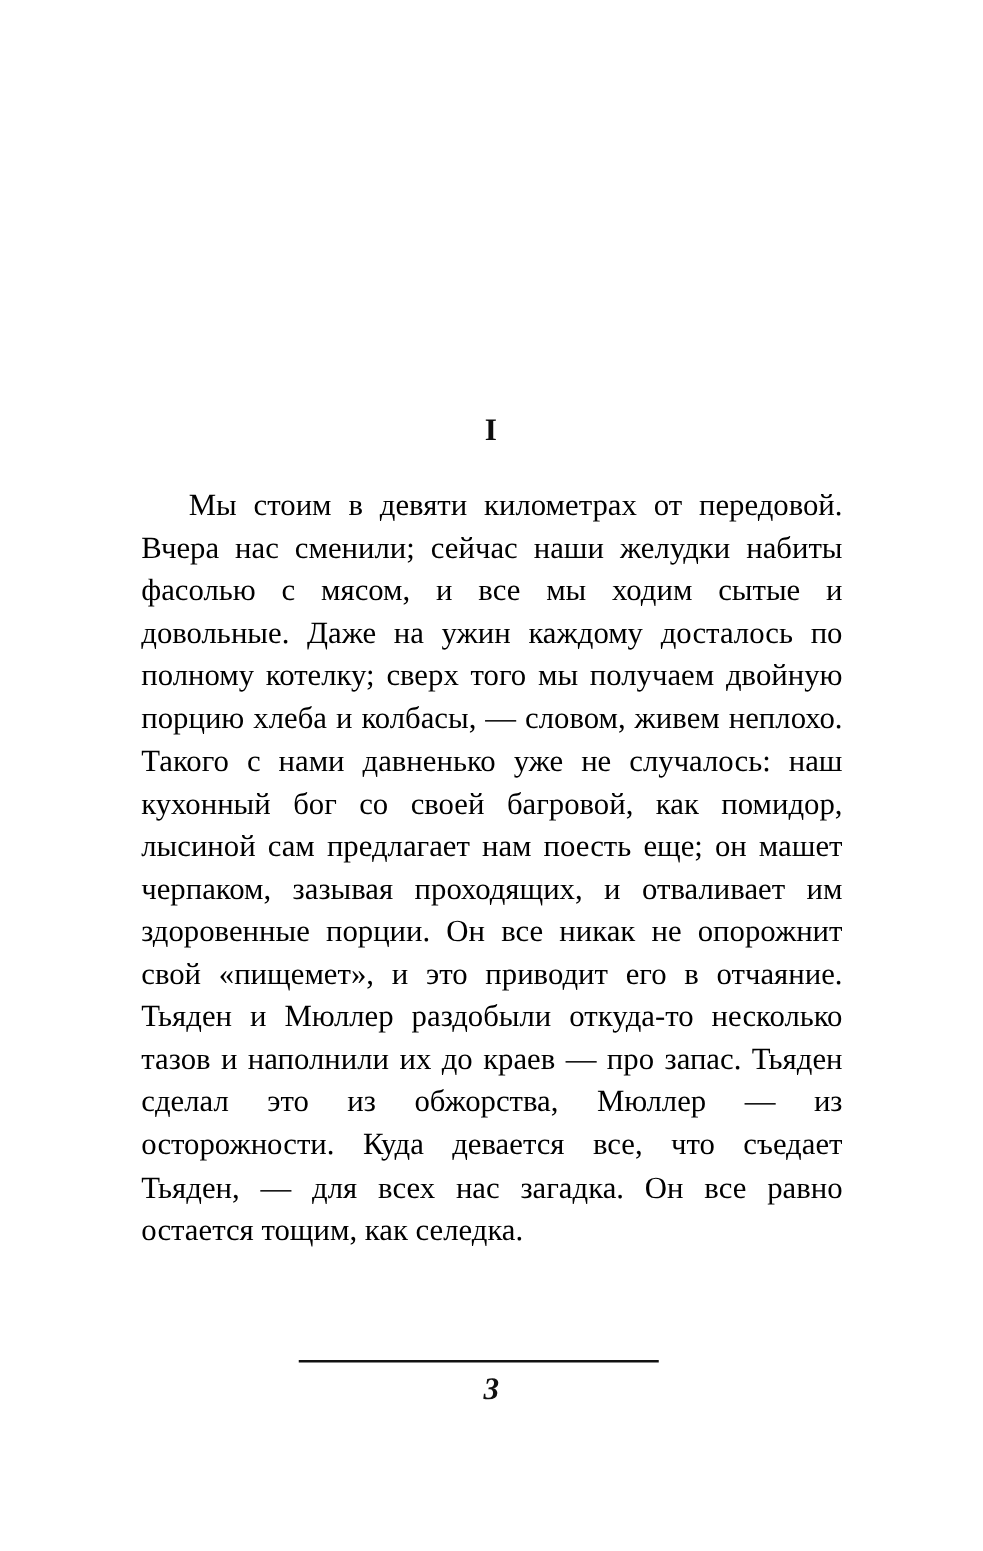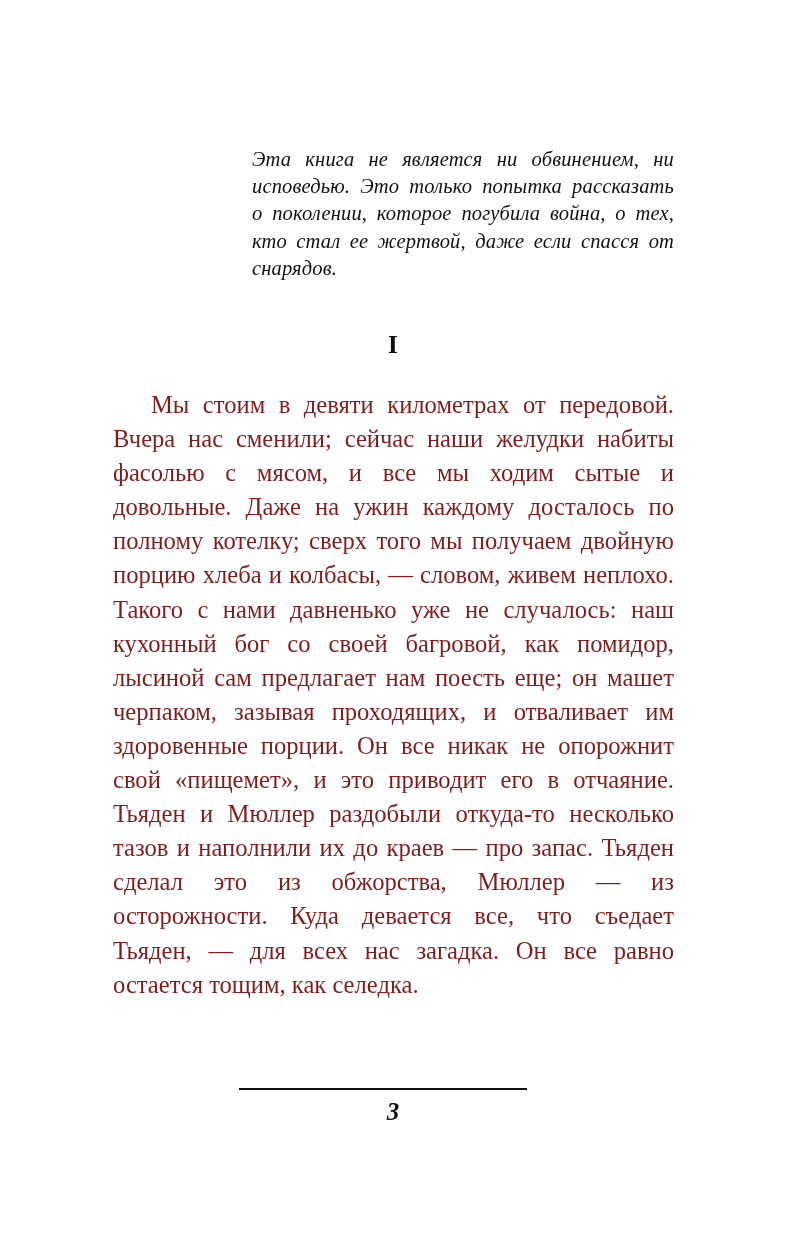--- a/index.html
+++ b/index.html
@@ -50,21 +50,21 @@
   
   .body-text {
     position: absolute;
     left: 113px;
     top: 388px;
     width: 561px;
     font-size: 24.6px;
     line-height: 34.1px;
     text-align: justify;
     text-align-last: left;
-    color: #7f1d1d;
+    color: #000000;
     hyphens: manual;
   }
   .body-text p {
     margin: 0;
     text-indent: 38px;
   }
   .body-text p.cont {
     text-indent: 38px;
   }
 
@@ -87,21 +87,20 @@
     font-weight: bold;
     font-size: 25px;
     color: #111111;
   }
 </style>
 </head>
 <body>
 
 <div class="page">
 
-  <div class="epigraph">Эта книга не является ни обвинением, ни исповедью. Это только попытка рассказать о поколении, которое погубила война, о тех, кто стал ее жертвой, даже если спасся от снарядов.</div>
 
   <div class="chapter-number">I</div>
 
   <div class="body-text">
     <p>Мы стоим в девяти километрах от передовой. Вчера нас сменили; сейчас наши желудки набиты фасолью с мясом, и все мы ходим сытые и довольные. Даже на ужин каждому досталось по полному котелку; сверх того мы получаем двойную порцию хлеба и колбасы, — словом, живем неплохо. Такого с нами давненько уже не случалось: наш кухонный бог со своей багровой, как помидор, лысиной сам предлагает нам поесть еще; он машет черпаком, зазывая проходящих, и отваливает им здоровенные порции. Он все никак не опорожнит свой «пищемет», и это приводит его в отчаяние. Тьяден и Мюллер раздобыли откуда-то несколько тазов и наполнили их до краев — про запас. Тьяден сделал это из обжорства, Мюллер — из осторожности. Куда девается все, что съедает Тьяден, — для всех нас загадка. Он все равно остается тощим, как селедка.</p>
   </div>
 
   <div class="footer-rule"></div>
 
   <div class="page-number">3</div>

